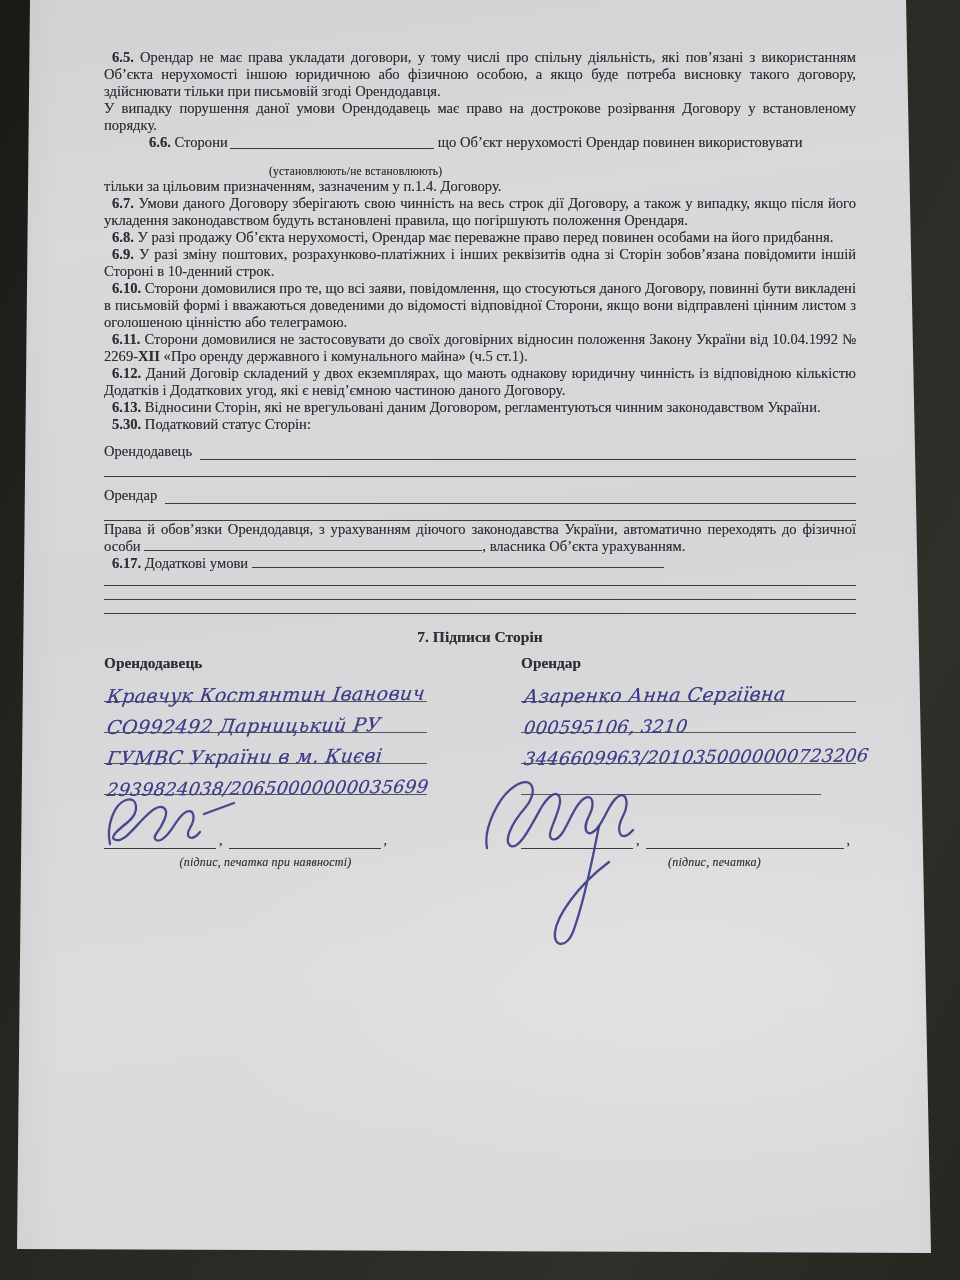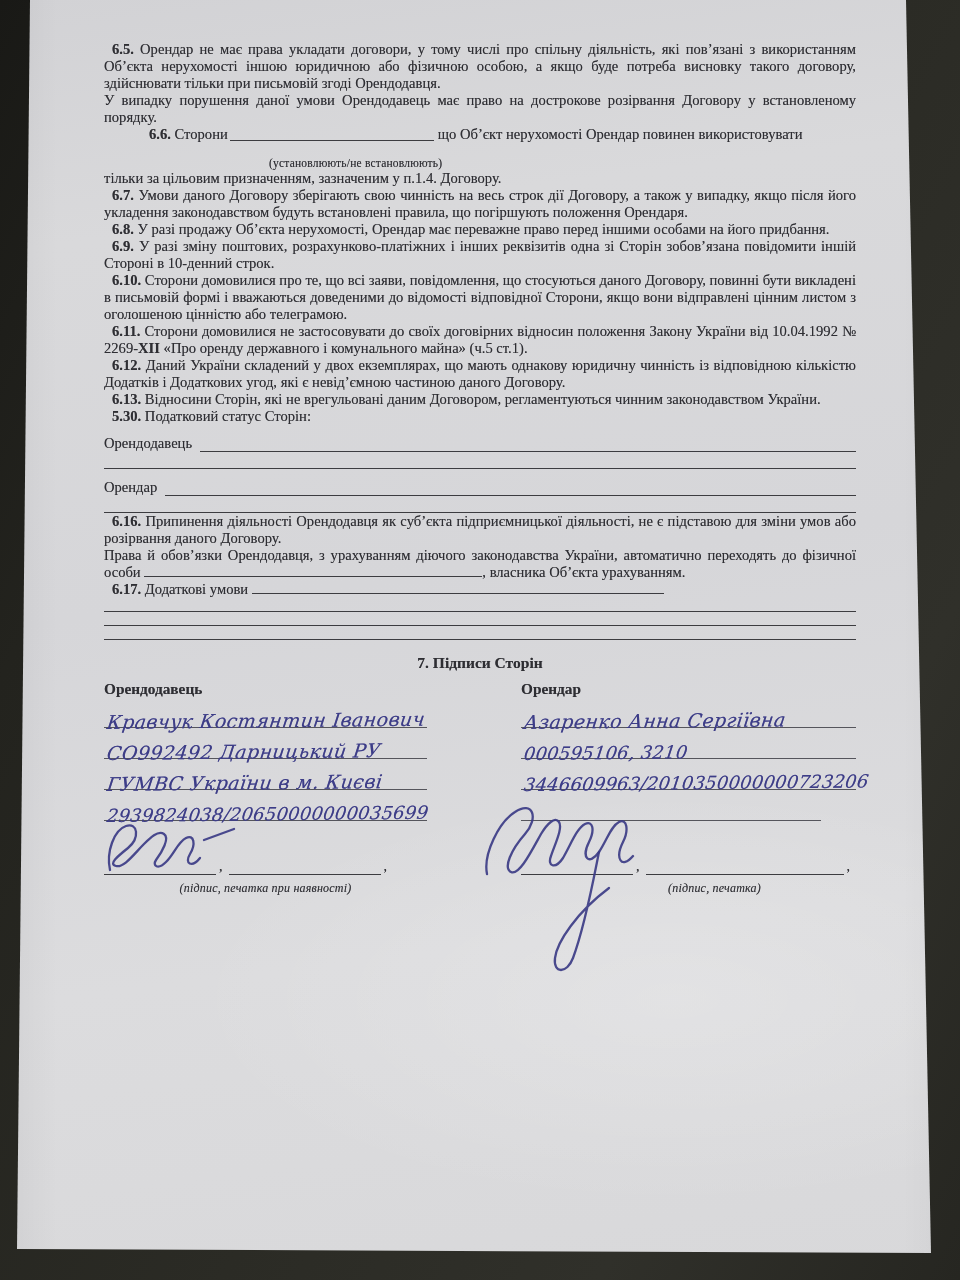--- a/index.html
+++ b/index.html
@@ -15,21 +15,21 @@
       linear-gradient(173deg,#d2d2d5 0%,#d9d9db 18%,#d6d6d9 45%,#dcdcde 72%,#d8d8da 100%);
   }
   .paper::after{
     content:"";position:absolute;inset:0;
     background:
       radial-gradient(ellipse 700px 300px at 70% 78%, rgba(255,255,255,0.20), transparent 70%),
       linear-gradient(90deg, rgba(0,0,0,0.05) 0%, transparent 6%, transparent 94%, rgba(0,0,0,0.04) 100%);
     pointer-events:none;
   }
   .content{
-    position:absolute;left:104px;top:0;width:752px;
+    position:absolute;left:104px;top:8px;width:752px;
     color:#2e2e33;font-size:14.6px;line-height:17px;text-align:justify;
     text-shadow:0 0 0.6px rgba(45,45,52,0.5);
     padding-top:41px;
   }
   .cl{margin:0;text-indent:8px;}
   .cl b{font-weight:bold;}
   
   .c66-line{display:flex;align-items:center;text-indent:0;padding-left:45px;white-space:nowrap;}
   .c66-blank{flex:0 0 204px;border-bottom:1px solid #3c3c40;margin:0 4px 2px 2px;height:13px;}
   .c66-caption{font-size:11.5px;line-height:14px;margin:13px 0 0 165px;text-indent:0;letter-spacing:0.2px;}
@@ -83,40 +83,39 @@
   <p class="cl"><b>6.5.</b> <span>Орендар не має права укладати договори, у тому числі про спільну діяльність, які пов’язані з використанням Об’єкта нерухомості іншою юридичною або фізичною особою, а якщо буде потреба висновку такого договору, здійснювати тільки при письмовій згоді Орендодавця.</span></p>
   <p class="cl" style="text-indent:0"><span>У випадку порушення даної умови Орендодавець має право на дострокове розірвання Договору у встановленому порядку.</span></p>
 
   <div class="c66-line">
     <span><b>6.6.</b></span>&nbsp;<span>Сторони</span><span class="c66-blank"></span><span>що Об’єкт нерухомості Орендар повинен використовувати</span>
   </div>
   <p class="c66-caption">(установлюють/не встановлюють)</p>
   <p class="cl" style="text-indent:0">тільки за цільовим призначенням, зазначеним у п.1.4. Договору.</p>
 
   <p class="cl"><b>6.7.</b> <span>Умови даного Договору зберігають свою чинність на весь строк дії Договору, а також у випадку, якщо після його укладення  законодавством будуть встановлені правила, що погіршують положення Орендаря.</span></p>
-  <p class="cl"><b>6.8.</b> <span>У разі продажу Об’єкта нерухомості, Орендар має переважне право перед іншими особами на його придбання.</span></p>
+  <p class="cl"><b>6.8.</b> <span>У разі продажу Об’єкта нерухомості, Орендар має переважне право перед повинен особами на його придбання.</span></p>
   <p class="cl"><b>6.9.</b> <span>У разі зміну поштових, розрахунково-платіжних і інших реквізитів одна зі Сторін зобов’язана повідомити іншій Стороні в 10-денний строк.</span></p>
   <p class="cl"><b>6.10.</b> <span>Сторони домовилися про те, що всі заяви, повідомлення, що стосуються даного Договору, повинні бути викладені в письмовій формі і вважаються доведеними до відомості відповідної Сторони, якщо вони відправлені цінним листом з оголошеною цінністю або телеграмою.</span></p>
   <p class="cl"><b>6.11.</b> <span>Сторони домовилися не застосовувати до своїх договірних відносин положення Закону України від 10.04.1992 № 2269-</span><b>XII</b><span> «Про оренду державного і комунального майна» (ч.5 ст.1).</span></p>
-  <p class="cl"><b>6.12.</b> <span>Даний України складений у двох екземплярах, що  мають однакову юридичну чинність із відповідною кількістю  Додатків і Додаткових угод, які є невід’ємною частиною даного Договору.</span></p>
+  <p class="cl"><b>6.12.</b> <span>Даний Договір складений у двох екземплярах, що  мають однакову юридичну чинність із відповідною кількістю  Додатків і Додаткових угод, які є невід’ємною частиною даного Договору.</span></p>
   <p class="cl"><b>6.13.</b> <span>Відносини Сторін, які не врегульовані даним Договором, регламентуються чинним законодавством України.</span></p>
   <p class="cl"><b>5.30.</b> <span>Податковий статус Сторін:</span></p>
 
   <div class="field-row">
     <span>Орендодавець</span>
       <span class="fill"></span>
   </div>
   <div class="full-line"></div>
   <div class="field-row">
     <span>Орендар</span>
       <span class="fill"></span>
   </div>
   <div class="full-line"></div>
 
-  <p class="cl"><b>6.16.</b> <span>Припинення діяльності Орендодавця як суб’єкта підприємницької діяльності, не є підставою для зміни умов або розірвання даного Договору.</span></p>
   <p class="cl" style="text-indent:0"><span>Права й обов’язки Орендодавця, з урахуванням діючого законодавства України, автоматично переходять до фізичної особи</span> <span class="inline-blank w340"></span><span>, власника Об’єкта урахуванням.</span></p>
   <p class="cl"><b>6.17.</b> <span>Додаткові умови</span> <span class="inline-blank w415"></span></p>
 
   <div class="full-line sp"></div>
   <div class="full-line sp"></div>
   <div class="full-line sp"></div>
 
   <div class="sig-title">7. Підписи Сторін</div>
 
   <div class="sig-cols">

